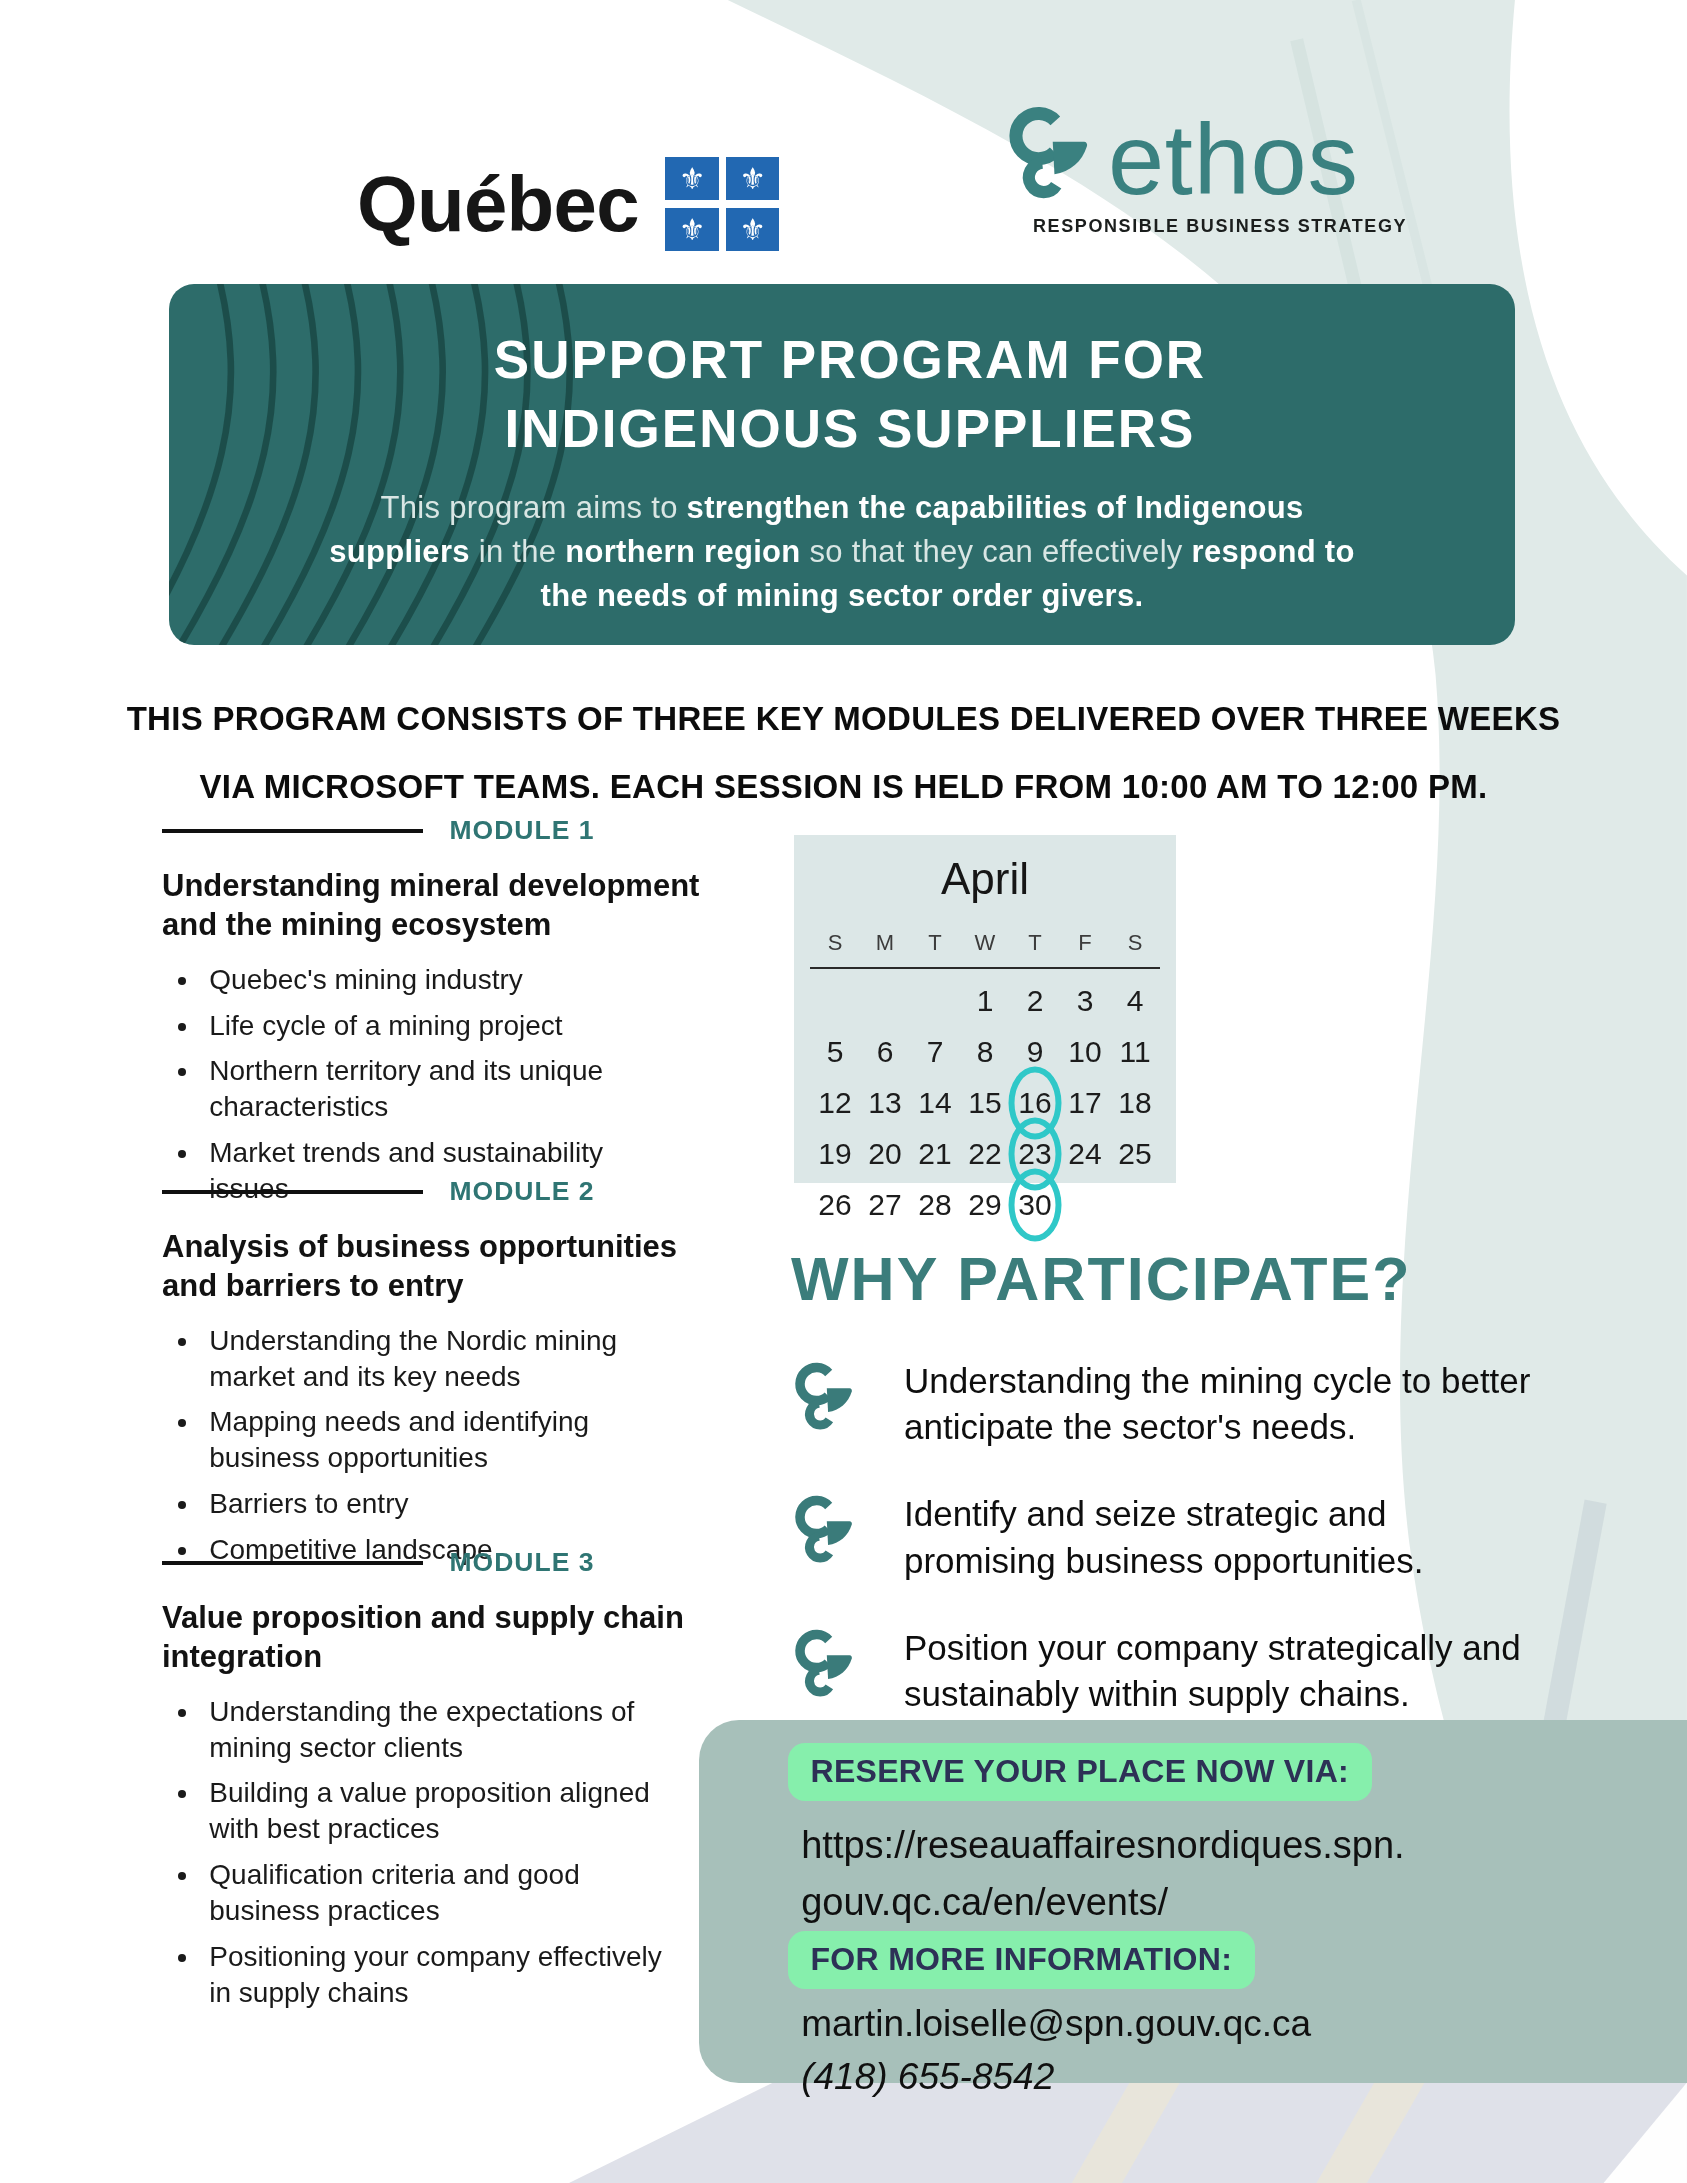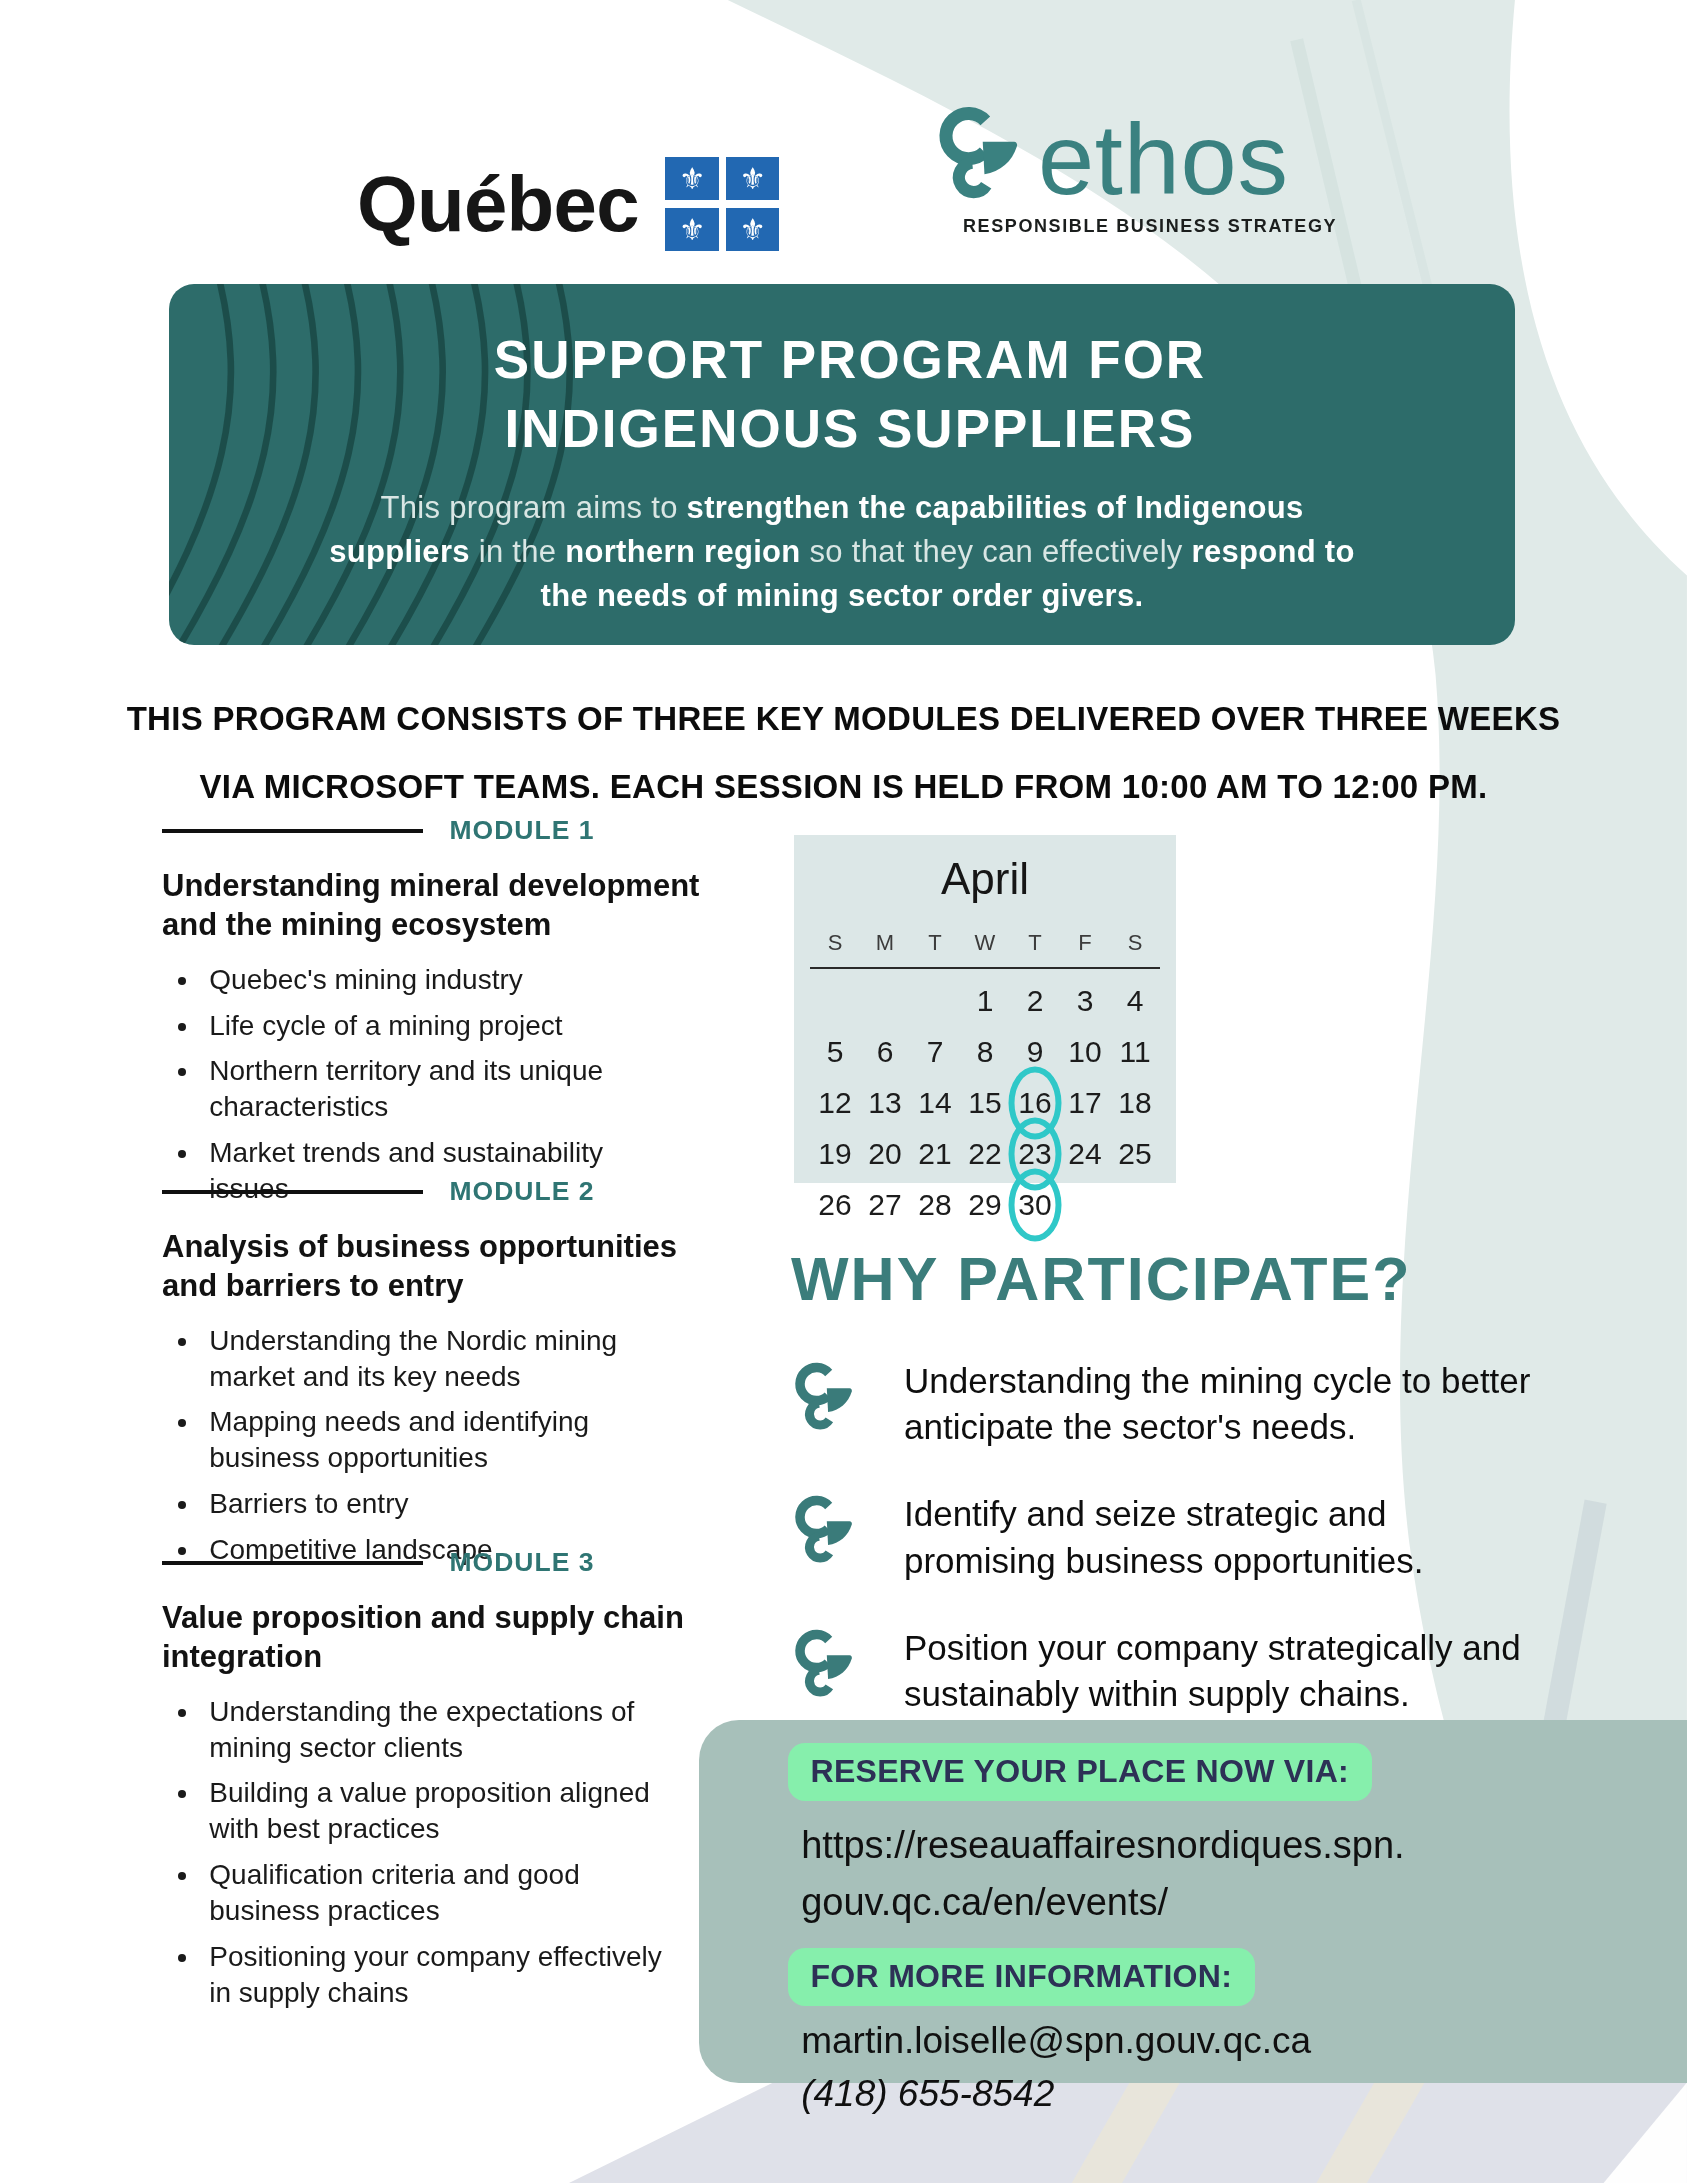--- a/index.html
+++ b/index.html
@@ -9,21 +9,21 @@
   }
   .bg{position:absolute;inset:0;z-index:0;}
 
   
   .quebec-logo{position:absolute;left:357px;top:157px;display:flex;align-items:center;gap:26.5px;z-index:2;}
   .q-word{font-size:78px;font-weight:700;color:#161616;letter-spacing:-0.7px;}
   .q-flag{width:114px;height:94px;background:#ffffff;display:grid;
     grid-template-columns:1fr 1fr;grid-template-rows:1fr 1fr;gap:7.3px;}
   .q-flag .cell{background:#2268b2;display:flex;align-items:center;justify-content:center;
     color:#ffffff;font-size:30px;font-family:"DejaVu Sans",sans-serif;}
-  .ethos-logo{position:absolute;left:934px;top:106px;z-index:2;}
+  .ethos-logo{position:absolute;left:1004px;top:106px;z-index:2;}
   .ethos-row{display:flex;align-items:flex-start;gap:17px;}
   .ethos-icon{width:87px;height:101px;}
   .ethos-name{font-size:101px;line-height:1;font-weight:400;color:#3a8180;letter-spacing:0.7px;margin-top:2.6px;}
   .ethos-tagline{font-size:18px;font-weight:700;color:#1b1e1d;letter-spacing:1.6px;margin-top:6.6px;margin-left:29px;}
 
   
   .banner{position:absolute;left:169px;top:284px;width:1346px;height:361px;background:#2d6c6a;
     border-radius:25px;overflow:hidden;z-index:2;text-align:center;}
   .banner-lines{position:absolute;left:0;top:0;}
   .banner-title{position:relative;margin:42px 0 0 16px;font-size:53px;font-weight:700;color:#ffffff;
@@ -69,21 +69,21 @@
   .why-item .icon{width:64px;height:74px;flex:0 0 64px;margin-top:4px;}
   .why-item p{margin:0;font-size:35px;line-height:1.32;color:#0e0e0e;white-space:pre-line;max-width:754px;}
 
   
   .contact{position:absolute;left:699px;top:1720px;right:0;height:363px;background:#a7c0ba;
     border-radius:40px 0 0 40px;z-index:2;box-sizing:border-box;padding:22.5px 26.5px 13.2px 89px;}
   .pill{display:inline-block;background:#86efac;border-radius:17px;padding:10.6px 22.5px;
     font-size:32px;font-weight:700;color:#2d3156;letter-spacing:0.3px;}
   .contact-url{margin:16px 0 0 13.2px;font-size:38px;color:#101010;line-height:1.5;}
   .contact-url span{display:block;}
-  .pill-2{margin-top:17px;}
+  .pill-2{}
   .contact-email{margin:14.6px 0 0 13.2px;font-size:37px;color:#101010;}
   .contact-phone{margin:10.6px 0 0 13.2px;font-size:37px;color:#101010;font-style:italic;}
 </style>
 </head>
 <body>
 
 <div class="page">
 
   <svg class="bg" width="1687" height="2183" viewBox="0 0 2550 3300">
     <path d="M1100,0 C1600,240 2120,480 2170,1020 C2205,1430 2075,1880 2130,2330

